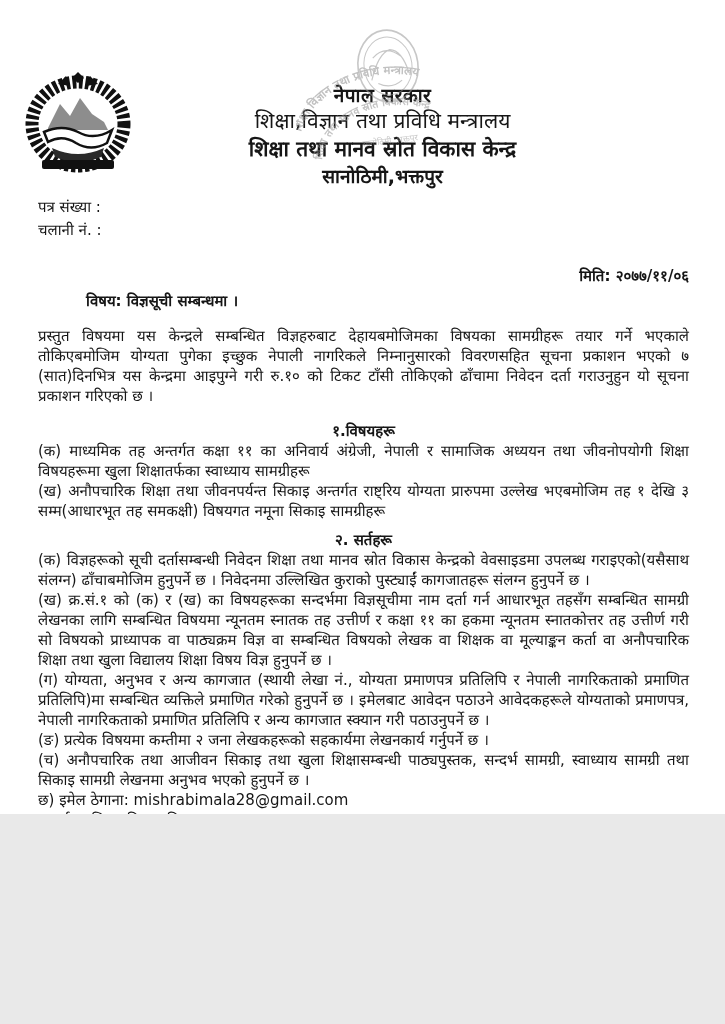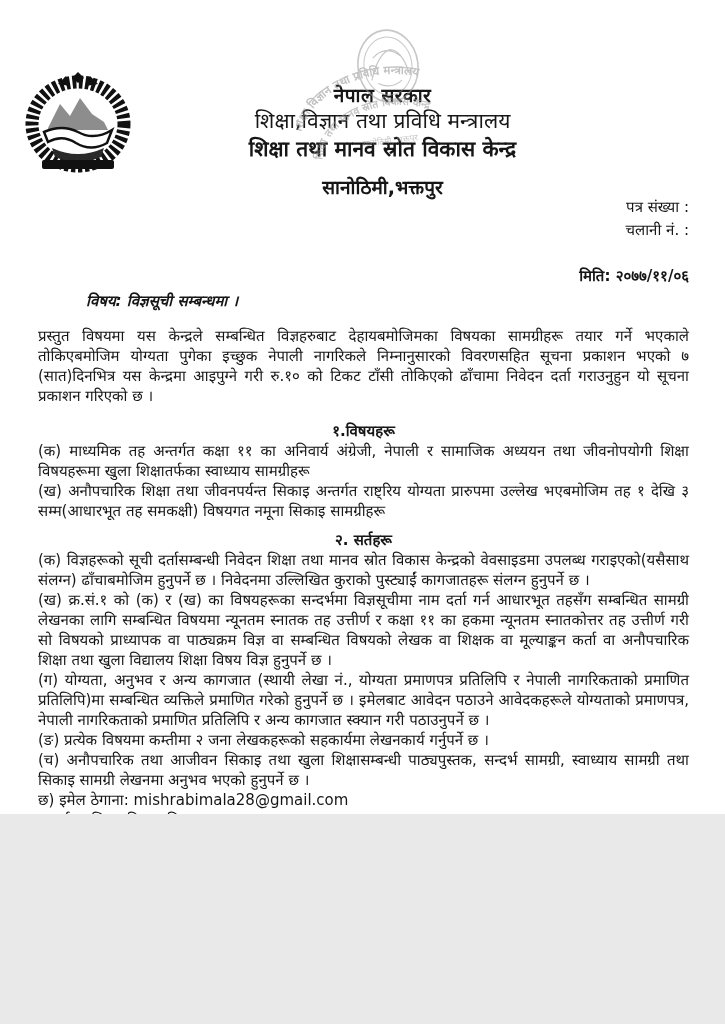--- a/index.html
+++ b/index.html
@@ -15,33 +15,33 @@
   }
   
   .emblem{position:absolute;left:18px;top:72px;width:120px;height:114px;}
   .head-text{
     position:absolute;left:120px;right:80px;top:84px;
     text-align:center;line-height:1.18;
   }
   .head-gov{font-size:19px;font-weight:bold;letter-spacing:.5px;}
   .head-ministry{font-size:21px;font-weight:normal;margin-top:3px;}
   .head-dept{font-size:21px;font-weight:bold;margin-top:3px;}
-  .head-addr{font-size:19px;font-weight:bold;margin-top:14px;}
+  .head-addr{font-size:19px;font-weight:bold;margin-top:3px;}
   .stamp{
     position:absolute;left:296px;top:20px;width:182px;height:152px;
     opacity:.55;pointer-events:none;
   }
   
   .content{
     position:absolute;left:38px;right:36px;top:196px;
     font-size:15px;line-height:20px;text-align:justify;
   }
-  .meta{line-height:23px;text-align:right;}
+  .meta{line-height:23px;text-align:left;}
   .date-line{margin:24px 0 0 376px;text-align:right;font-weight:bold;}
-  .subject-line{margin:5px 0 0 48px;text-align:left;font-weight:bold;font-style:italic;}
+  .subject-line{margin:5px 0 0 48px;text-align:left;font-weight:bold;}
   .intro{margin-top:15px;}
   .sec-heading{margin-top:9px;font-weight:bold;text-align:center;}
   .item{margin:0;}
   .plain-line{text-align:left;margin:0;}
   .plain-line .lbl{display:inline-block;margin-right:14px;}
   
   .signature{
     position:absolute;left:420px;top:888px;width:210px;
     text-align:left;font-size:16px;line-height:22px;font-weight:bold;
   }

